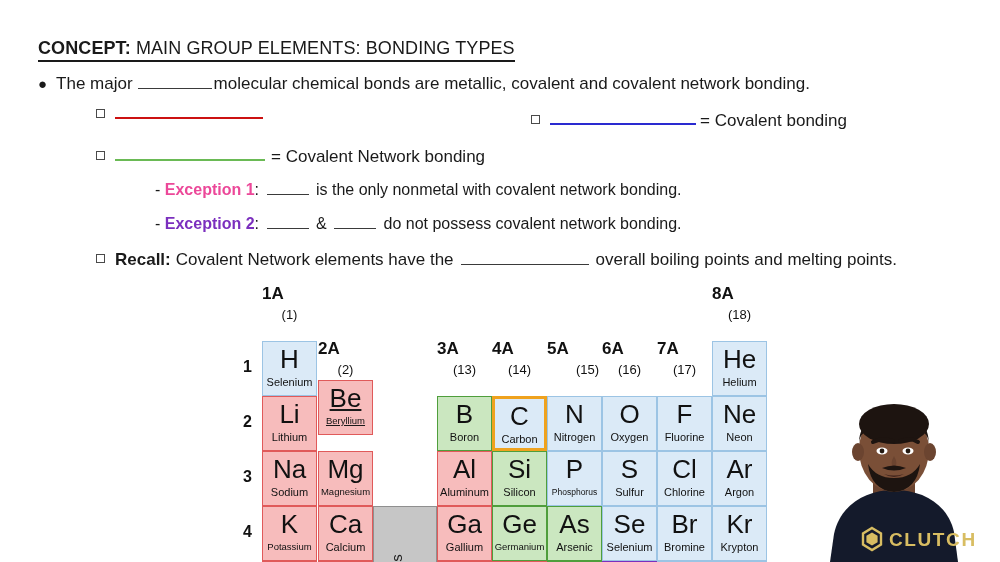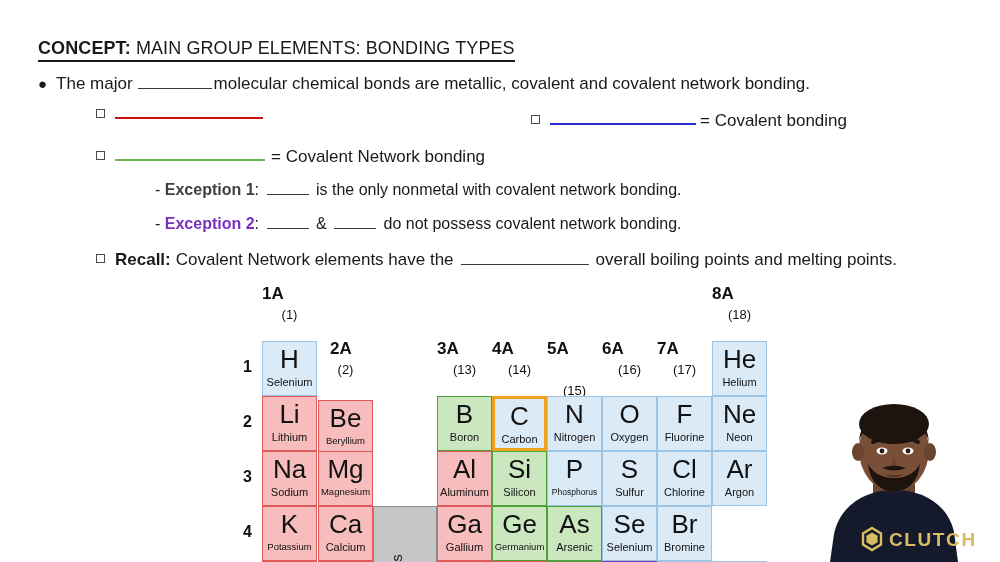--- a/index.html
+++ b/index.html
@@ -85,21 +85,21 @@
 
   
   .exception-row {
     position: absolute;
     font-size: 16px;
     white-space: nowrap;
   }
   #exception-1 { left: 155px; top: 181px; }
   #exception-2 { left: 155px; top: 215px; }
   .exc-label { font-weight: bold; }
-  #exception-1 .exc-label { color: #404040; }
+  #exception-1 .exc-label { color: #ec4899; }
   #exception-2 .exc-label { color: #7b2fbe; }
   .short-blank {
     display: inline-block;
     width: 42px;
     border-bottom: 1.6px solid #3a3a3a;
     margin: 0 3px;
   }
 
   
   #recall-row {
@@ -259,28 +259,28 @@
   <span class="cbox"></span>
   <span class="recall-kw">Recall:</span>
   <span>Covalent Network elements have the</span>
   <span class="blank-ul"></span>
   <span>overall boiling points and melting points.</span>
 </div>
 
 <div id="ptable">
     <div class="grp-head" style="left: 30px; top: 0px;">1A</div>
     <div class="grp-num" style="left: 30px; top: 23px;">(1)</div>
-    <div class="grp-head" style="left: 86px; top: 55px; padding-left: 12px;">2A</div>
+    <div class="grp-head" style="left: 86px; top: 55px;">2A</div>
     <div class="grp-num" style="left: 86px; top: 78px;">(2)</div>
     <div class="grp-head" style="left: 205px; top: 55px;">3A</div>
     <div class="grp-num" style="left: 205px; top: 78px;">(13)</div>
     <div class="grp-head" style="left: 260px; top: 55px;">4A</div>
     <div class="grp-num" style="left: 260px; top: 78px;">(14)</div>
     <div class="grp-head" style="left: 315px; top: 55px;">5A</div>
-    <div class="grp-num" style="left: 315px; top: 78px; margin-top: 21px;">(15)</div>
+    <div class="grp-num" style="left: 328px; top: 78px;">(15)</div>
     <div class="grp-head" style="left: 370px; top: 55px;">6A</div>
     <div class="grp-num" style="left: 370px; top: 78px;">(16)</div>
     <div class="grp-head" style="left: 425px; top: 55px;">7A</div>
     <div class="grp-num" style="left: 425px; top: 78px;">(17)</div>
     <div class="grp-head" style="left: 480px; top: 0px;">8A</div>
     <div class="grp-num" style="left: 480px; top: 23px;">(18)</div>
     <div class="period-num" style="left: 0px; top: 74px;">1</div>
     <div class="period-num" style="left: 0px; top: 129px;">2</div>
     <div class="period-num" style="left: 0px; top: 184px;">3</div>
     <div class="period-num" style="left: 0px; top: 239px;">4</div>
@@ -292,21 +292,21 @@
       <div class="nm">Selenium</div>
     </div>
     <div class="cell c-nonmet" style="left: 480px; top: 57px;">
       <div class="sym">He</div>
       <div class="nm">Helium</div>
     </div>
     <div class="cell c-metal" style="left: 30px; top: 112px; text-align: center;">
       <div class="sym">Li</div>
       <div class="nm">Lithium</div>
     </div>
-    <div class="cell c-metal" style="left: 86px; top: 116px;">
+    <div class="cell c-metal" style="left: 86px; top: 96px; text-decoration: underline;">
       <div class="sym">Be</div>
       <div class="nm tight">Beryllium</div>
     </div>
     <div class="cell c-network" style="left: 205px; top: 112px;">
       <div class="sym">B</div>
       <div class="nm">Boron</div>
     </div>
     <div class="cell c-nonmet hl-orange" style="left: 260px; top: 112px;">
       <div class="sym">C</div>
       <div class="nm">Carbon</div>
@@ -379,20 +379,24 @@
       <div class="sym">As</div>
       <div class="nm">Arsenic</div>
     </div>
     <div class="cell c-nonmet" style="left: 370px; top: 222px;">
       <div class="sym">Se</div>
       <div class="nm">Selenium</div>
     </div>
     <div class="cell c-nonmet" style="left: 425px; top: 222px;">
       <div class="sym">Br</div>
       <div class="nm">Bromine</div>
+    </div>
+    <div class="cell c-nonmet" style="left: 480px; top: 222px;">
+      <div class="sym">Kr</div>
+      <div class="nm">Krypton</div>
     </div>
     <div class="cell c-metal" style="left: 30px; top: 277px;"></div>
     <div class="cell c-metal" style="left: 86px; top: 277px;"></div>
     <div class="cell c-metal" style="left: 205px; top: 277px;"></div>
     <div class="cell c-metal" style="left: 260px; top: 277px;"></div>
     <div class="cell c-network" style="left: 315px; top: 277px;"></div>
     <div class="cell c-network hl-purple" style="left: 370px; top: 277px;"></div>
     <div class="cell c-nonmet" style="left: 425px; top: 277px;"></div>
     <div class="cell c-nonmet" style="left: 480px; top: 277px;"></div>
   </div>

